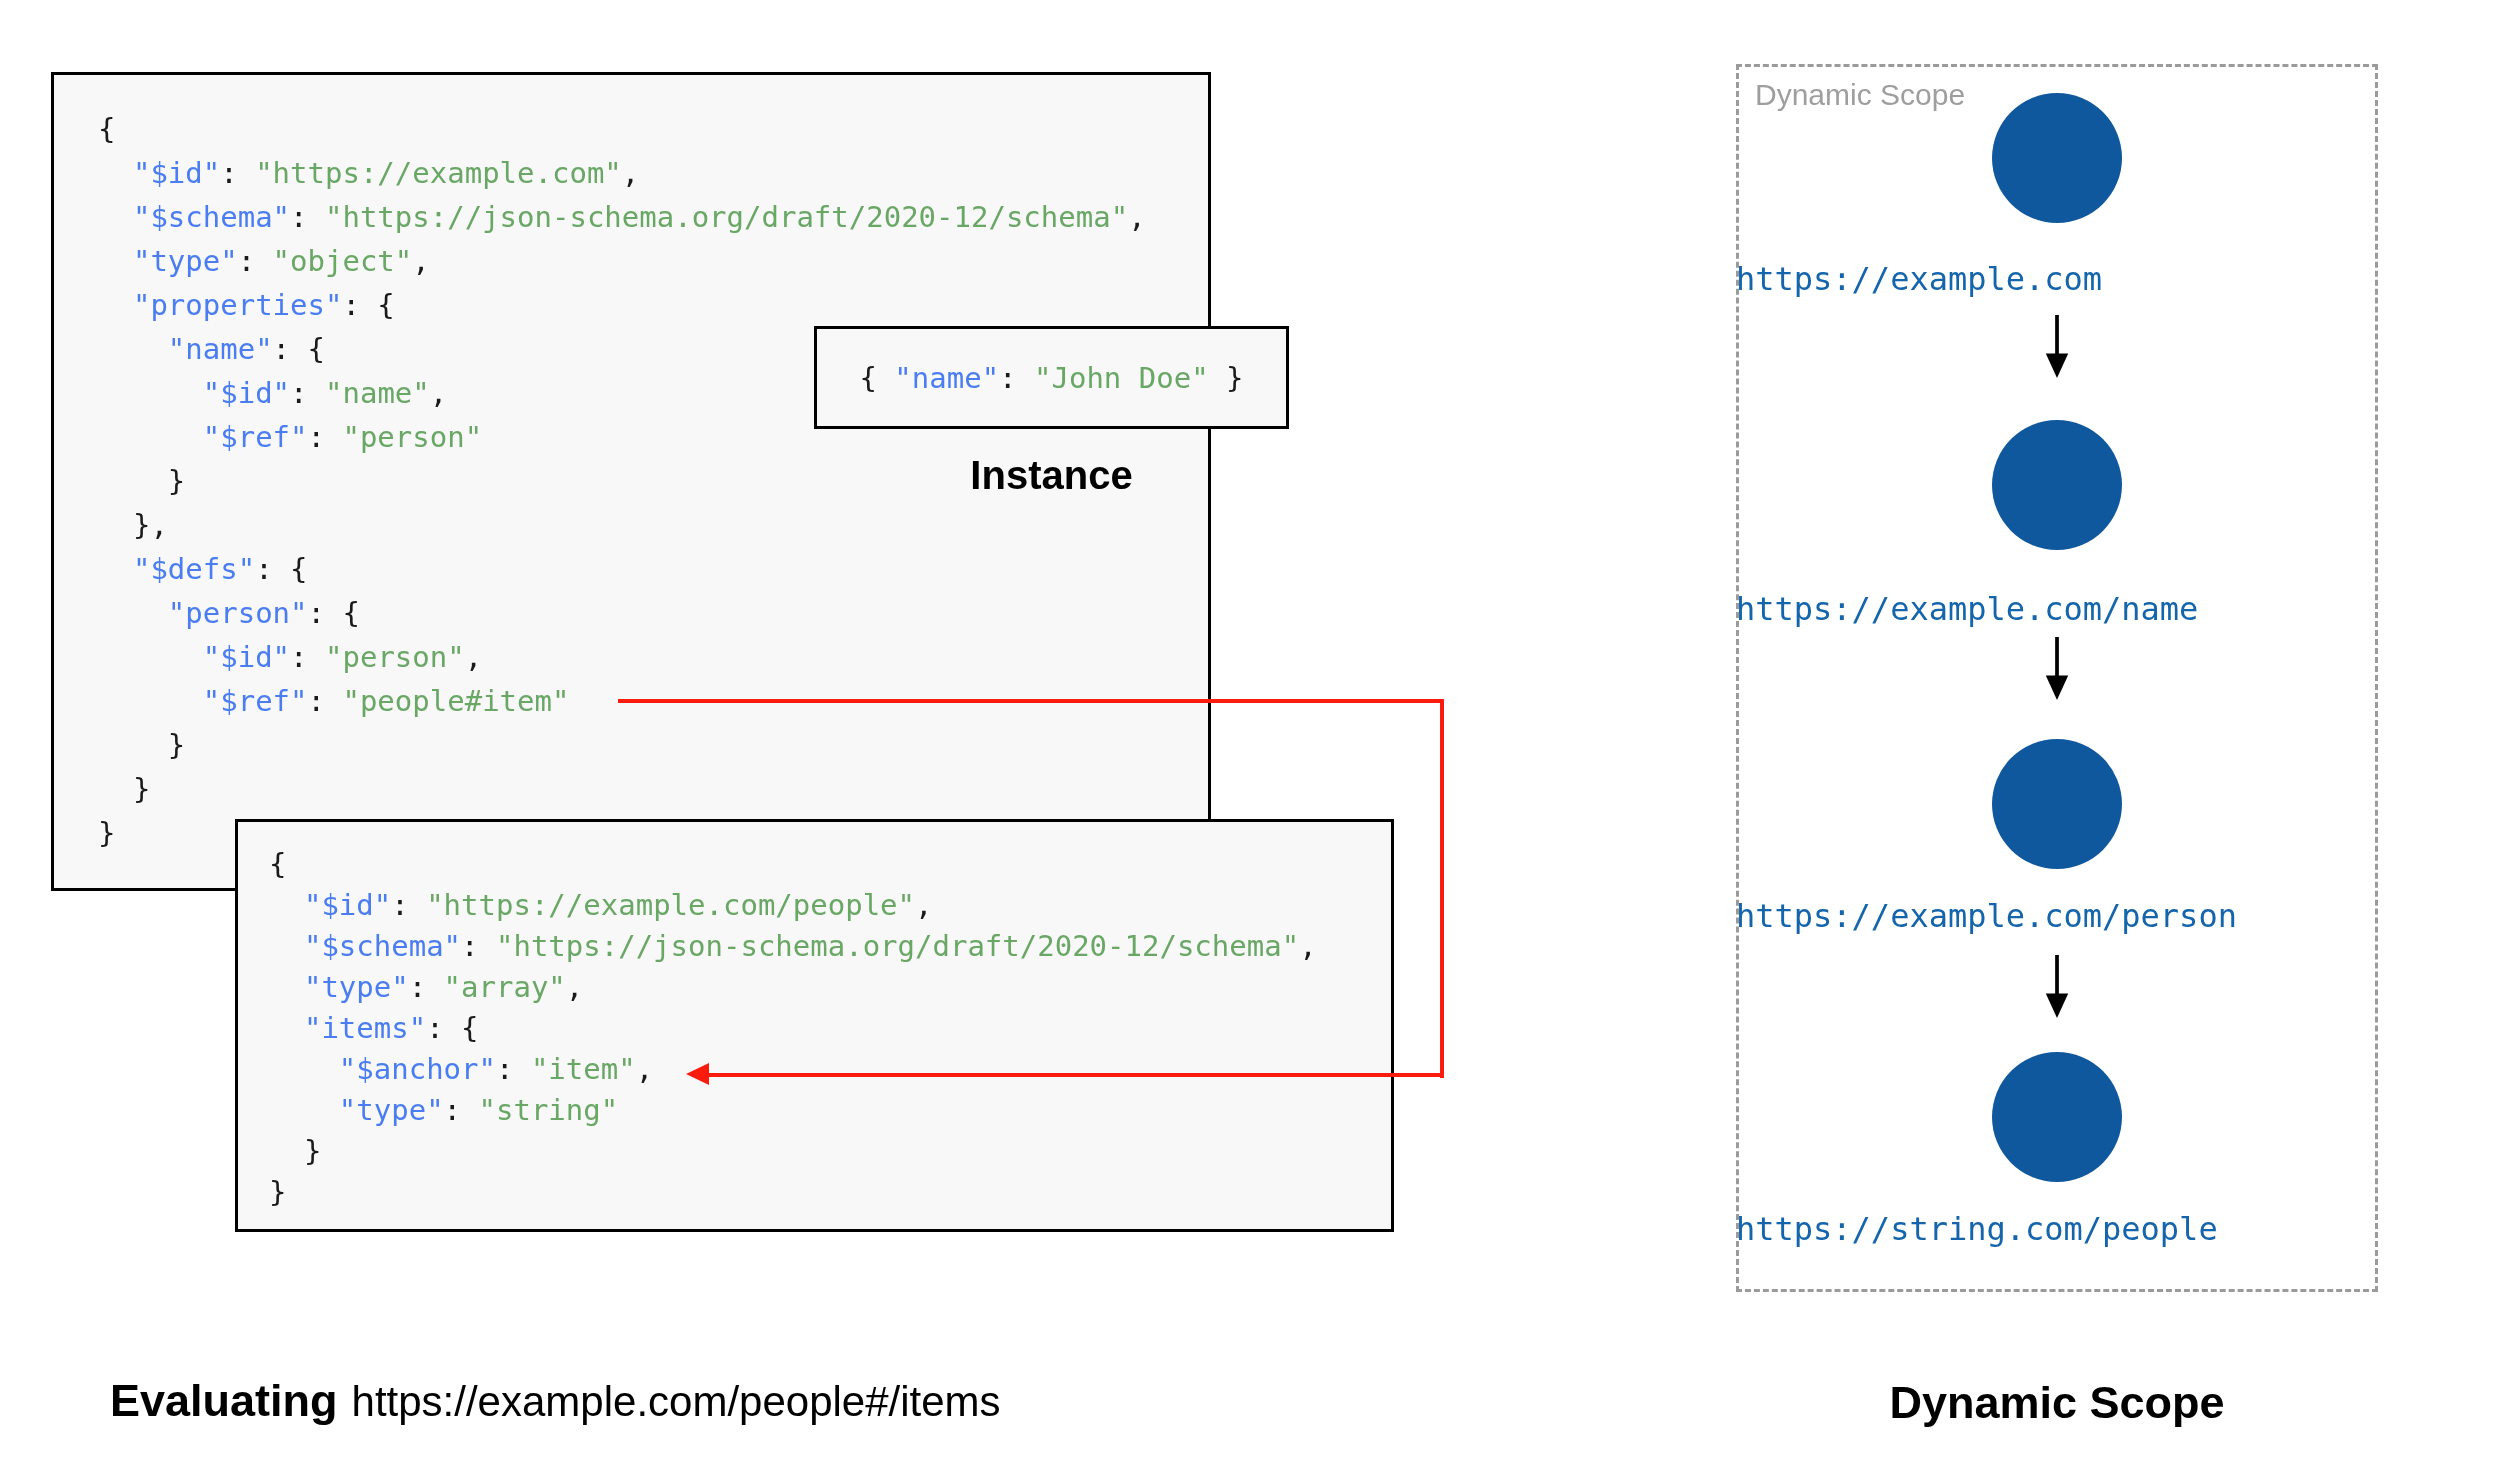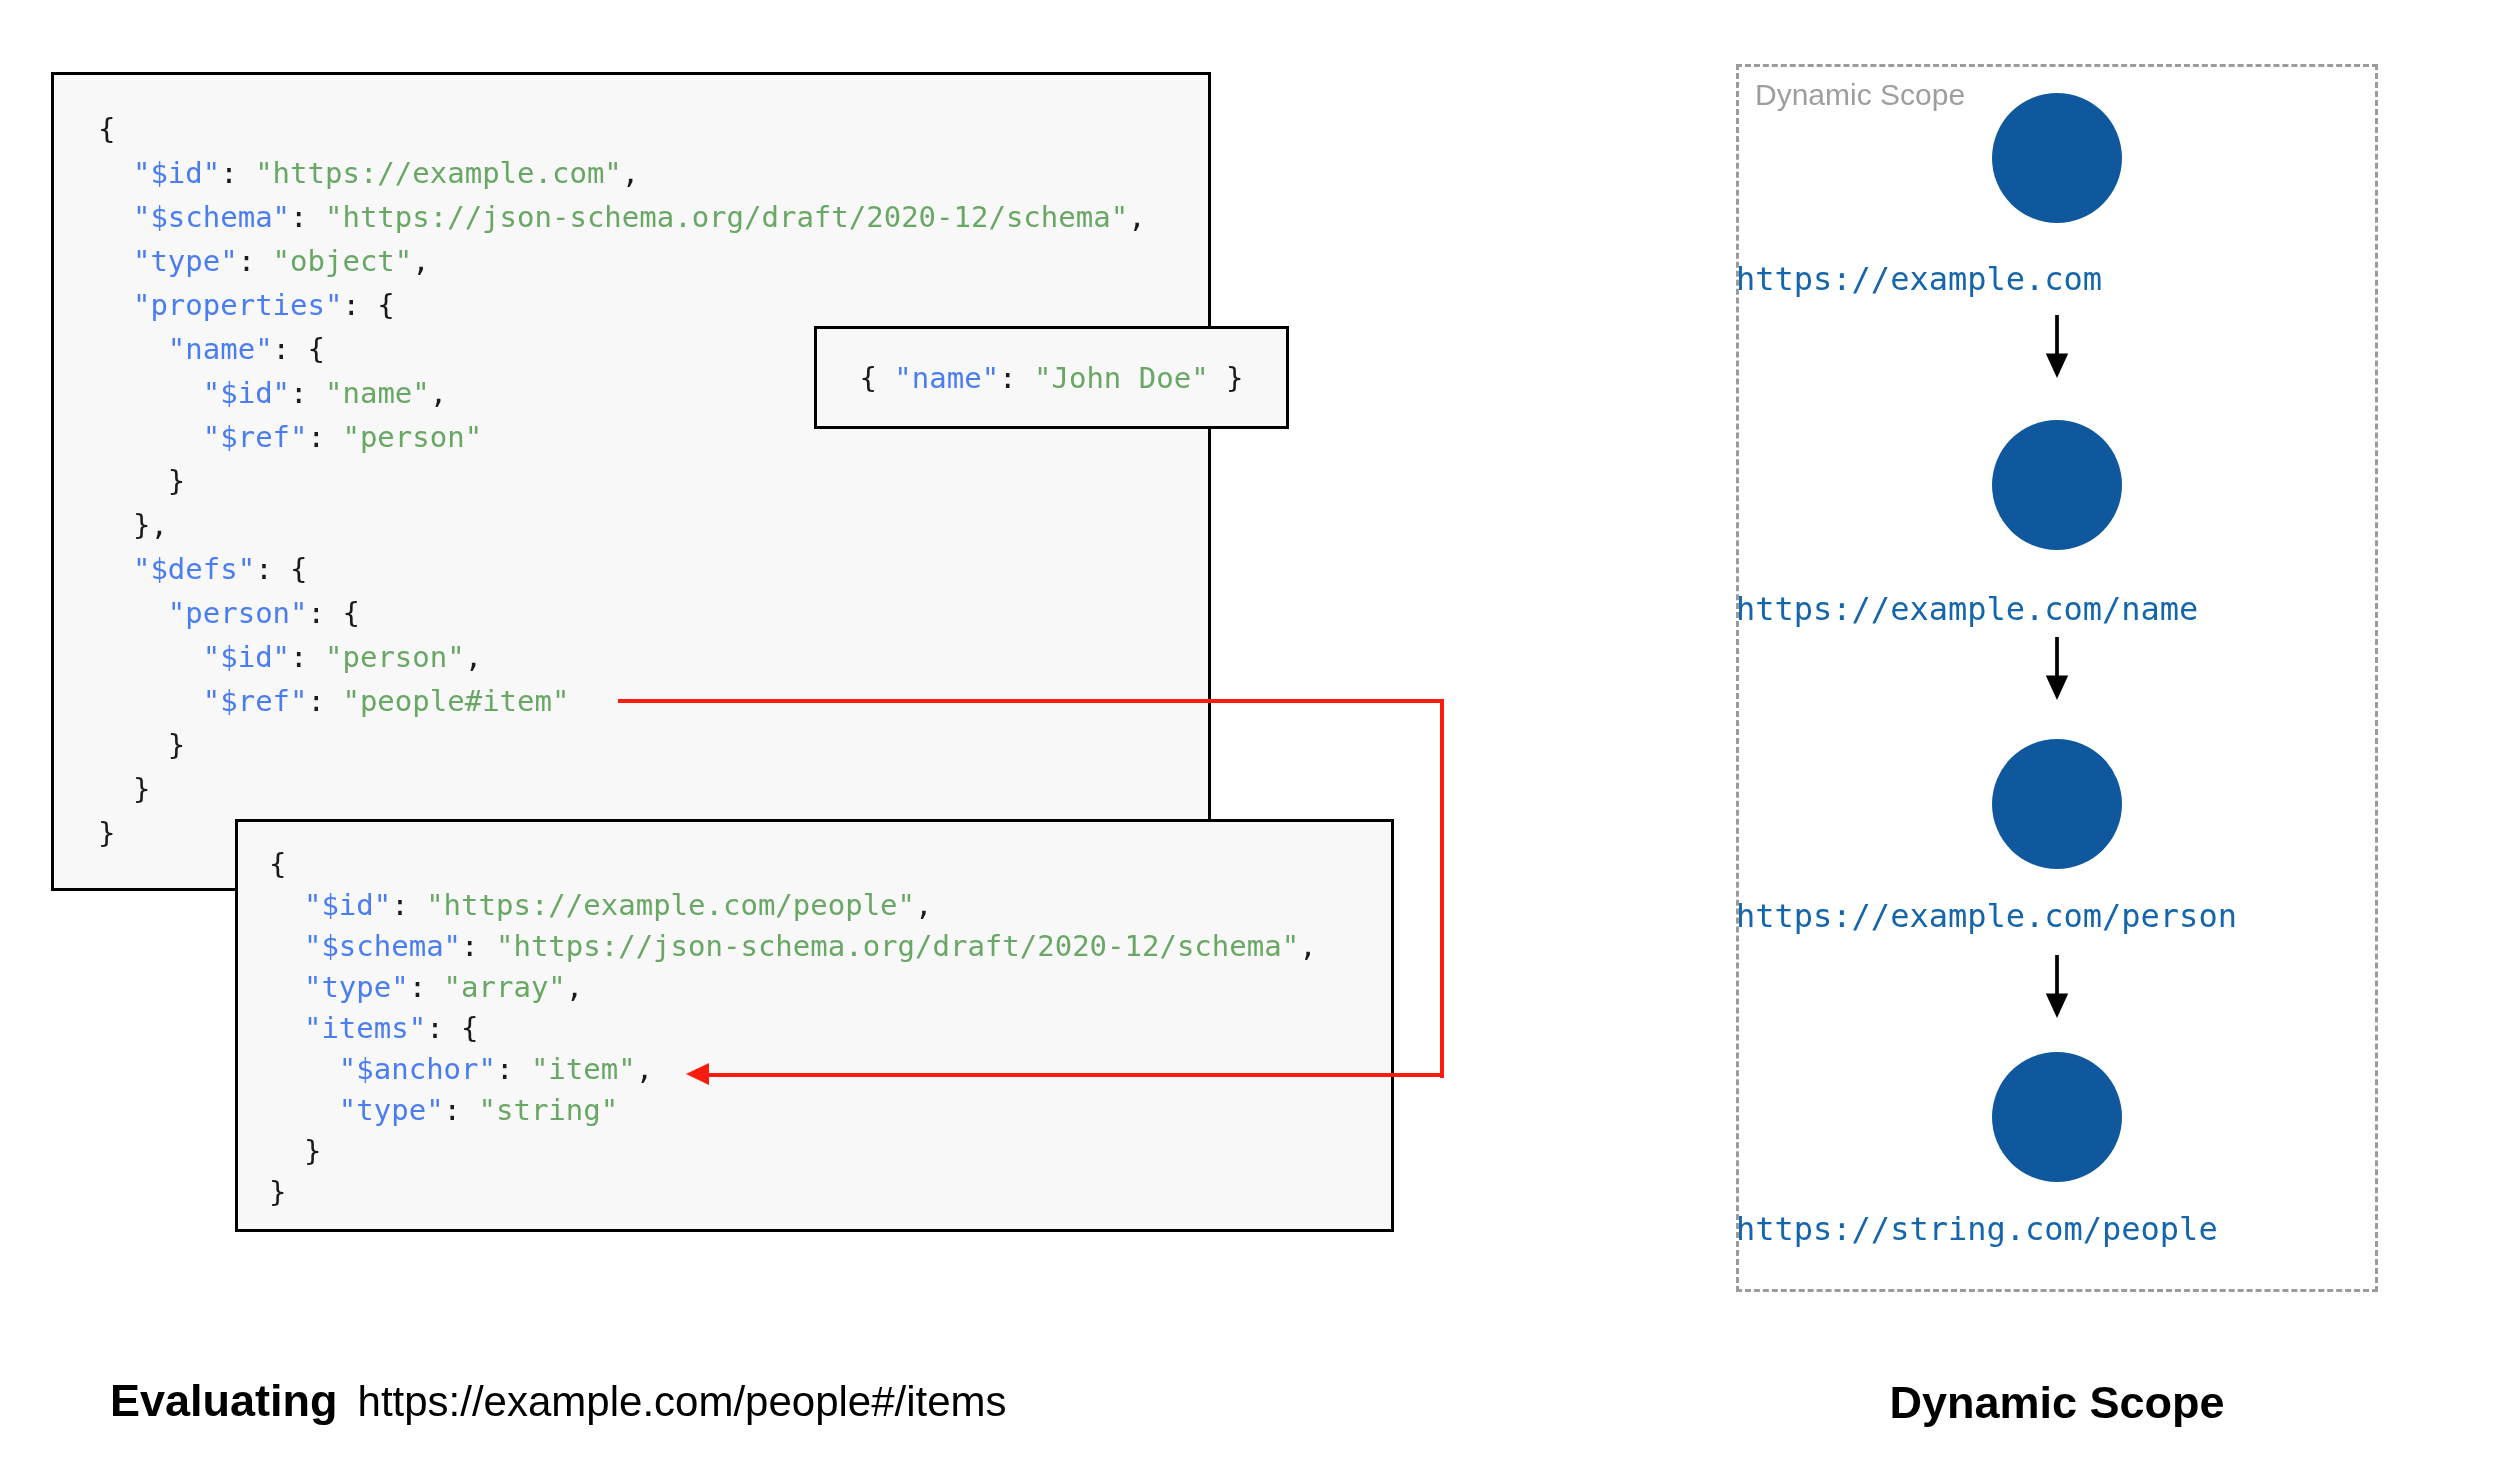--- a/index.html
+++ b/index.html
@@ -44,21 +44,21 @@
   .scope-title{position:absolute;left:1755px;top:78px;font-size:30px;color:var(--label-gray);z-index:2;}
   .node-circle{position:absolute;left:1992px;width:130px;height:130px;border-radius:50%;
     background:var(--node-blue);z-index:2;}
   .nc1{top:93px;} .nc2{top:420px;} .nc3{top:739px;} .nc4{top:1052px;}
   .node-url{position:absolute;left:1736px;width:642px;
     font-family:"DejaVu Sans Mono",monospace;font-size:32px;color:var(--url-blue);z-index:2;}
   .nu1{top:260px;} .nu2{top:590px;} .nu3{top:897px;} .nu4{top:1210px;}
   .down-arrow{position:absolute;left:2044px;width:26px;height:64px;z-index:2;}
   .da1{top:315px;} .da2{top:637px;} .da3{top:955px;}
 
-  .caption-left{position:absolute;left:110px;top:1375px;display:flex;align-items:baseline;gap:20px;z-index:2;}
+  .caption-left{position:absolute;left:110px;top:1375px;display:flex;align-items:baseline;gap:14px;z-index:2;}
   .caption-left .cap-bold{font-weight:bold;font-size:45px;color:#000;}
   .caption-left .cap-code{font-family:Liberation Sans, sans-serif;font-size:42px;color:#000;}
   .caption-right{position:absolute;left:1736px;top:1377px;width:642px;text-align:center;
     font-weight:bold;font-size:45px;color:#000;z-index:2;}
 </style>
 </head>
 <body>
 
 <div class="canvas">
 
@@ -66,20 +66,21 @@
     <pre class="code"><div><span class="c-p">{</span></div><div><span class="c-p">  </span><span class="c-k">"$id"</span><span class="c-p">: </span><span class="c-s">"https://example.com"</span><span class="c-p">,</span></div><div><span class="c-p">  </span><span class="c-k">"$schema"</span><span class="c-p">: </span><span class="c-s">"https://json-schema.org/draft/2020-12/schema"</span><span class="c-p">,</span></div><div><span class="c-p">  </span><span class="c-k">"type"</span><span class="c-p">: </span><span class="c-s">"object"</span><span class="c-p">,</span></div><div><span class="c-p">  </span><span class="c-k">"properties"</span><span class="c-p">: {</span></div><div><span class="c-p">    </span><span class="c-k">"name"</span><span class="c-p">: {</span></div><div><span class="c-p">      </span><span class="c-k">"$id"</span><span class="c-p">: </span><span class="c-s">"name"</span><span class="c-p">,</span></div><div><span class="c-p">      </span><span class="c-k">"$ref"</span><span class="c-p">: </span><span class="c-s">"person"</span></div><div><span class="c-p">    }</span></div><div><span class="c-p">  },</span></div><div><span class="c-p">  </span><span class="c-k">"$defs"</span><span class="c-p">: {</span></div><div><span class="c-p">    </span><span class="c-k">"person"</span><span class="c-p">: {</span></div><div><span class="c-p">      </span><span class="c-k">"$id"</span><span class="c-p">: </span><span class="c-s">"person"</span><span class="c-p">,</span></div><div><span class="c-p">      </span><span class="c-k">"$ref"</span><span class="c-p">: </span><span class="c-s">"people#item"</span></div><div><span class="c-p">    }</span></div><div><span class="c-p">  }</span></div><div><span class="c-p">}</span></div></pre>
   </div>
 
   <div class="codebox box2">
     <pre class="code"><div><span class="c-p">{</span></div><div><span class="c-p">  </span><span class="c-k">"$id"</span><span class="c-p">: </span><span class="c-s">"https://example.com/people"</span><span class="c-p">,</span></div><div><span class="c-p">  </span><span class="c-k">"$schema"</span><span class="c-p">: </span><span class="c-s">"https://json-schema.org/draft/2020-12/schema"</span><span class="c-p">,</span></div><div><span class="c-p">  </span><span class="c-k">"type"</span><span class="c-p">: </span><span class="c-s">"array"</span><span class="c-p">,</span></div><div><span class="c-p">  </span><span class="c-k">"items"</span><span class="c-p">: {</span></div><div><span class="c-p">    </span><span class="c-k">"$anchor"</span><span class="c-p">: </span><span class="c-s">"item"</span><span class="c-p">,</span></div><div><span class="c-p">    </span><span class="c-k">"type"</span><span class="c-p">: </span><span class="c-s">"string"</span></div><div><span class="c-p">  }</span></div><div><span class="c-p">}</span></div></pre>
   </div>
 
   <div class="codebox instancebox">
     <pre class="code"><div><span class="c-p">{ </span><span class="c-k">"name"</span><span class="c-p">: </span><span class="c-s">"John Doe"</span><span class="c-p"> }</span></div></pre>
   </div>
+  <div class="instance-caption">Instance</div>
 
   <div class="redseg h1"></div>
   <div class="redseg v1"></div>
   <div class="redseg h2"></div>
   <div class="redhead"></div>
 
   <div class="scope-panel"></div>
   <div class="scope-title">Dynamic Scope</div>
 
   <div class="node-circle nc1"></div>

